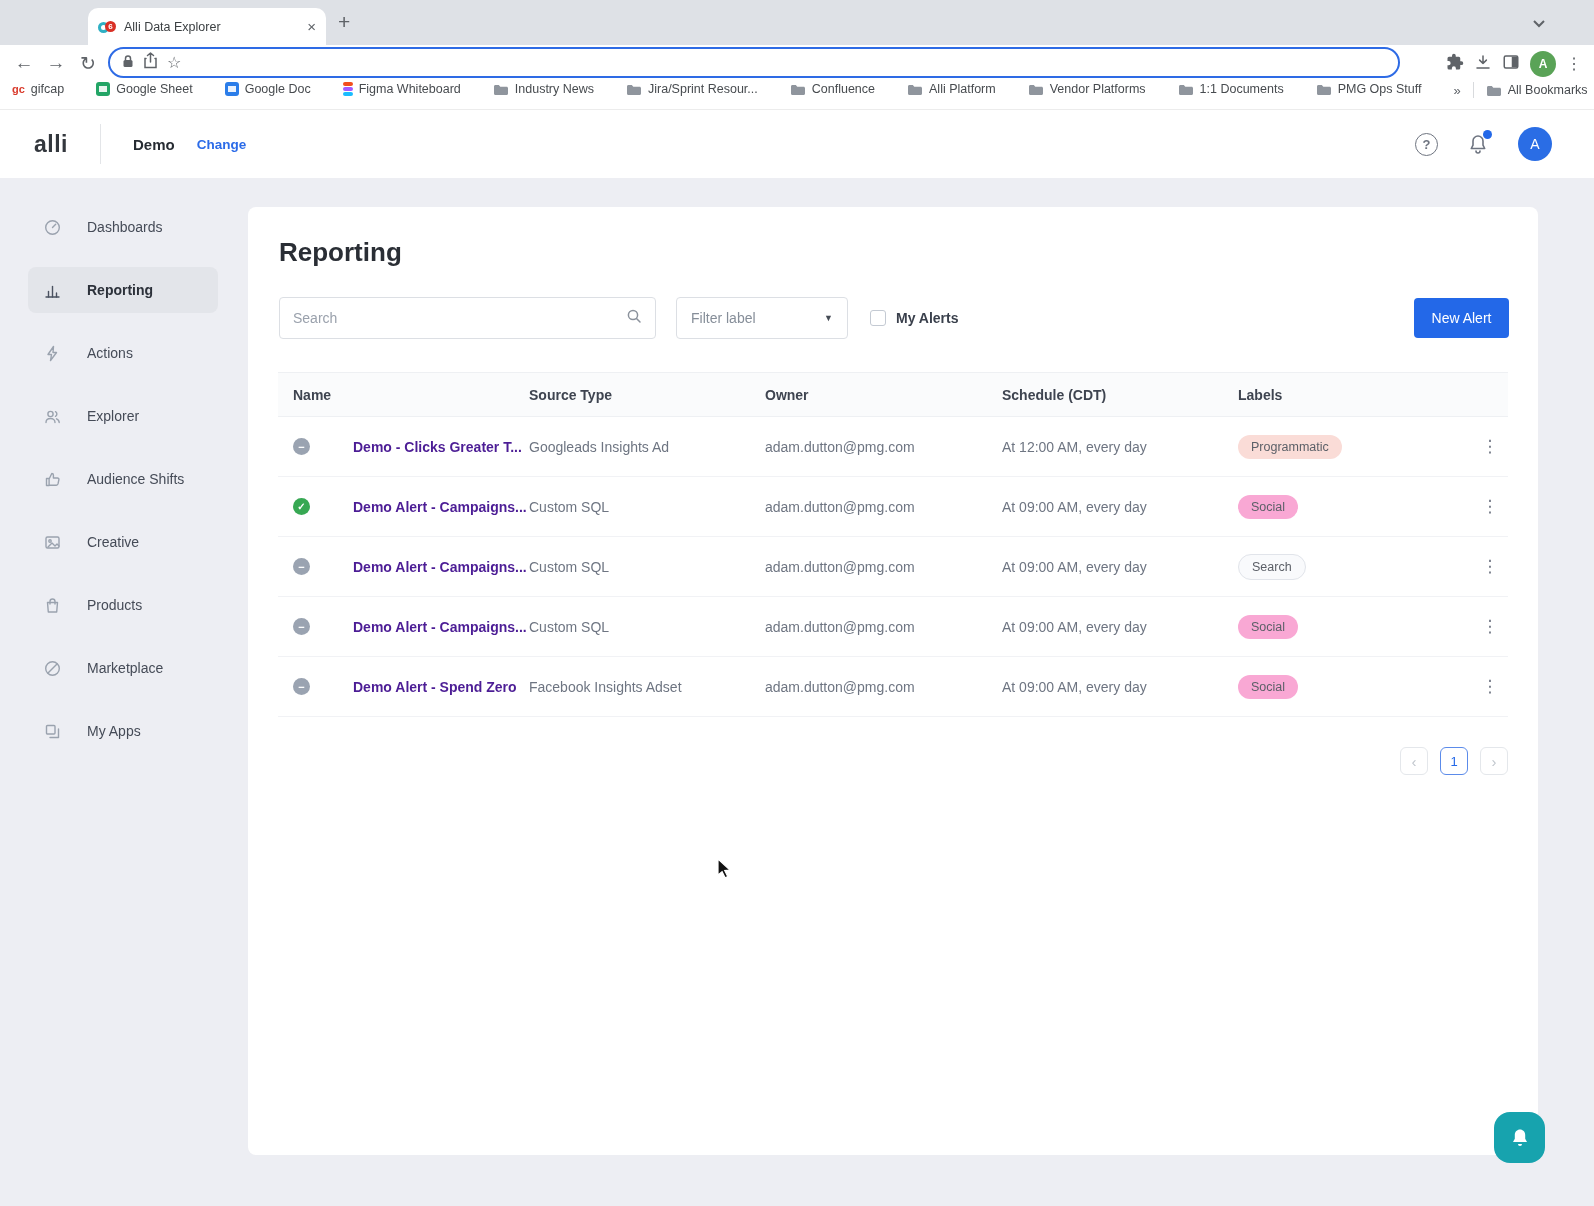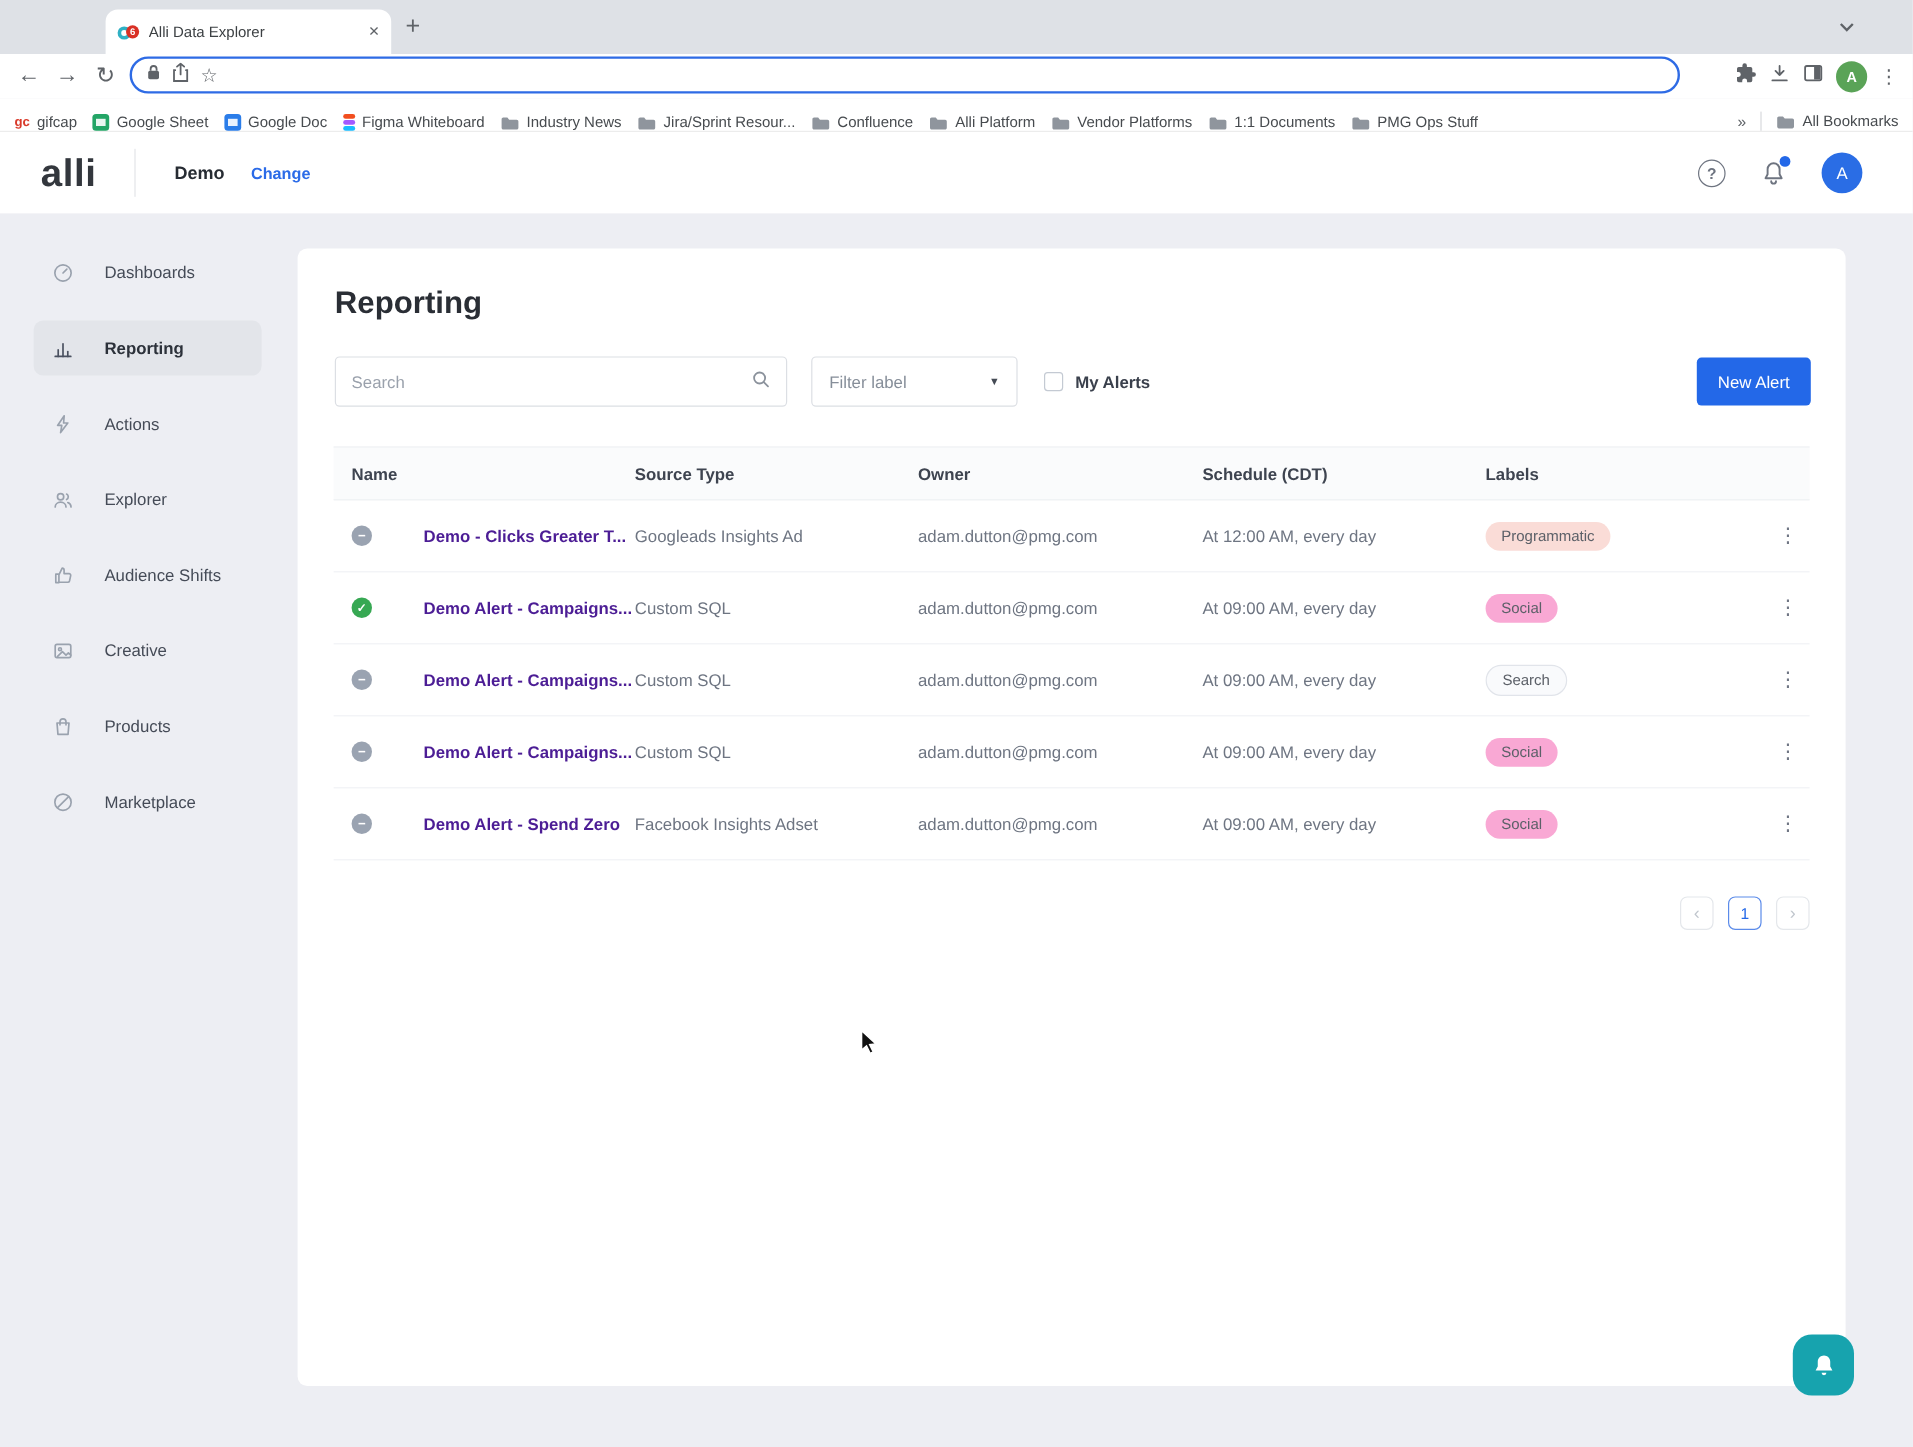--- a/index.html
+++ b/index.html
@@ -24,37 +24,37 @@
   .navbtn { position:absolute; top:4px; width:28px; height:28px; display:flex; align-items:center; justify-content:center; font-size:19px; color:#5f6368; }
   .g-back::before{content:"←";} .g-fwd::before{content:"→";} .g-reload::before{content:"↻";}
   .urlbar { position:absolute; left:108px; top:47px; width:1292px; height:31px; background:#fff; border:2px solid #2e6be5; border-radius:16px; display:flex; align-items:center; padding:0 12px; gap:9px; }
   .url-text { font-size:14px; color:#202124; white-space:nowrap; overflow:hidden; flex:1; }
   .url-text .path { color:#80868b; }
   .g-star::before{content:"☆";} .url-star { font-size:16px; color:#5f6368; }
   .chrome-actions { position:absolute; right:0; top:45px; height:37px; display:flex; align-items:center; gap:10px; padding-right:12px; }
   .mini-avatar { width:26px; height:26px; border-radius:50%; background:#5aa357; color:#fff; font-size:12px; font-weight:bold; display:flex; align-items:center; justify-content:center; }
   .g-kebab::before{content:"⋮";} .chrome-kebab { font-size:16px; color:#5f6368; }
 
-  .bookmarksbar { position:absolute; left:0; top:82px; width:1594px; height:28px; background:#fff; border-bottom:1px solid #ececec; display:flex; align-items:flex-end; padding:0 12px; gap:13px; font-size:12.5px; color:#474b4f; }
+  .bookmarksbar { position:absolute; left:0; top:82px; width:1594px; height:28px; background:#fff; border-bottom:1px solid #ececec; display:flex; align-items:flex-start; padding:0 12px; gap:32px; font-size:12.5px; color:#474b4f; }
   .bm { display:flex; align-items:center; gap:6px; white-space:nowrap; }
   .ic-gifcap { color:#d93a2b; font-weight:bold; font-size:11px; }
   .ic-gifcap::before { content:"gc"; }
   .sq { width:14px; height:14px; border-radius:3px; position:relative; }
   .sq-sheet { background:#23a566; } .sq-doc { background:#2b7de9; }
   .sq::after { content:""; position:absolute; left:3px; top:4px; right:3px; bottom:4px; background:#fff; opacity:.9; }
   .ic-figma { width:10px; height:14px; display:flex; flex-direction:column; gap:1px; }
   .ic-figma i { height:4px; border-radius:2px; display:block; }
   .ic-figma i:nth-child(1){background:#f24e1e;} .ic-figma i:nth-child(2){background:#a259ff;} .ic-figma i:nth-child(3){background:#1abcfe;}
   .bm-right { margin-left:auto; display:flex; align-items:center; gap:12px; }
   .g-chevs::before{content:"»";} .bm-overflow { color:#5f6368; font-size:13px; }
   .bm-divider { width:1px; height:16px; background:#d8dadd; }
 
   
   .appheader { position:absolute; left:0; top:110px; width:1594px; height:68px; background:#fff; display:flex; align-items:center; }
-  .logo { margin-left:34px; font-size:32px; font-weight:600; color:#33373d; letter-spacing:.5px; }
+  .logo { margin-left:34px; font-size:23px; font-weight:600; color:#33373d; letter-spacing:.5px; }
   .hdr-divider { width:1px; height:40px; background:#e3e5e8; margin-left:32px; }
   .client-name { margin-left:32px; font-size:15px; font-weight:bold; color:#272c33; }
   .change-link { margin-left:22px; font-size:13.5px; font-weight:600; color:#2b6be8; }
   .hdr-right { margin-left:auto; display:flex; align-items:center; gap:28px; padding-right:42px; }
   .help-icon { width:23px; height:23px; border-radius:50%; border:1.6px solid #6e7480; color:#6e7480; font-size:13px; font-weight:bold; display:flex; align-items:center; justify-content:center; }
   .g-q::before{content:"?";}
   .bell-wrap { position:relative; width:24px; height:24px; }
   .bell-dot { position:absolute; right:-2px; top:-2px; width:9px; height:9px; border-radius:50%; background:#2368e8; }
   .app-avatar { width:34px; height:34px; border-radius:50%; background:#2a6de5; color:#fff; font-size:14px; display:flex; align-items:center; justify-content:center; }
 
@@ -338,20 +338,29 @@
       </div>
       <div class="side-item">
         <span class="side-ic">
             <svg width="17" height="17" viewBox="0 0 17 17">
               <circle cx="8.5" cy="8.5" r="6.8"></circle>
               <path d="M4 13 13 4"></path>
             </svg>
           </span>
         <span>Marketplace</span>
       </div>
+      <div class="side-item">
+        <span class="side-ic">
+            <svg width="17" height="17" viewBox="0 0 17 17">
+              <rect x="2.5" y="2.5" width="8.5" height="8.5" rx="1"></rect>
+              <path d="M6 14.5h8.5V6"></path>
+            </svg>
+          </span>
+        <span>My Apps</span>
+      </div>
     </div>
 
     <div class="card">
       <div class="page-title">Reporting</div>
 
 
       <div class="controls">
         <div class="search-box">
           <span class="search-ph">Search</span>
           <span><svg width="16" height="16" viewBox="0 0 16 16">

